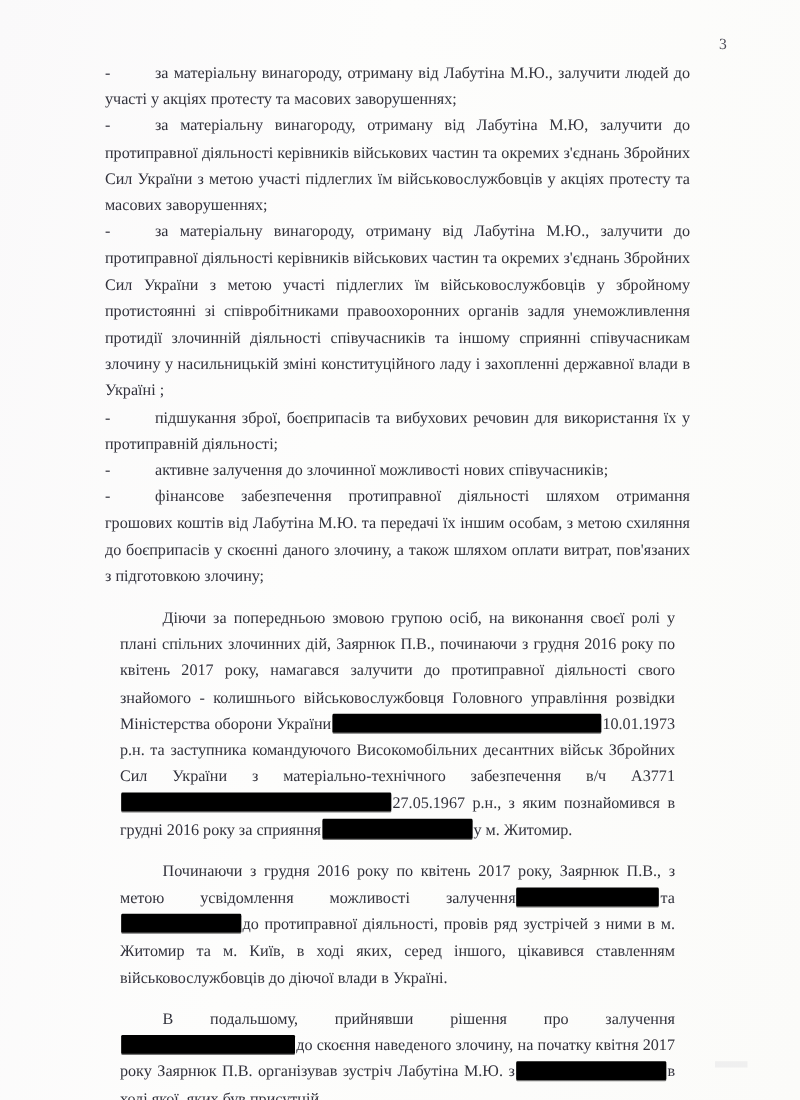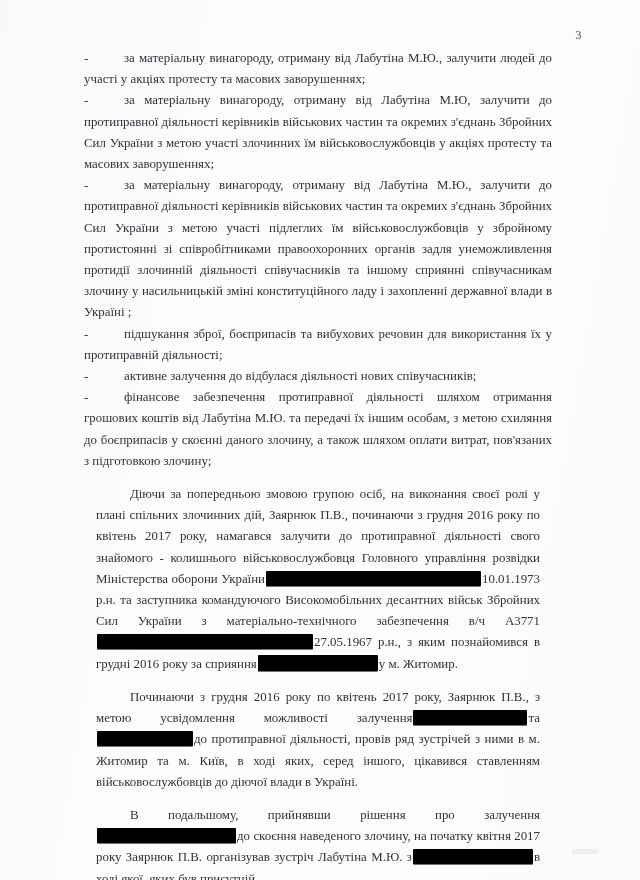--- a/index.html
+++ b/index.html
@@ -99,27 +99,27 @@
 <body>
 
 <div class="page">
 
   <div class="page-number">3</div>
 
   <div class="body-text">
 
     <p class="clause"><span class="dash">-</span><span>за матеріальну винагороду, отриману від Лабутіна М.Ю., залучити людей до участі у акціях протесту та масових заворушеннях;</span></p>
 
-    <p class="clause"><span class="dash">-</span><span>за матеріальну винагороду, отриману від Лабутіна М.Ю, залучити до протиправної діяльності керівників військових частин та окремих з'єднань Збройних Сил України з метою участі злочинних їм військовослужбовців у акціях протесту та масових заворушеннях;</span></p>
+    <p class="clause"><span class="dash">-</span><span>за матеріальну винагороду, отриману від Лабутіна М.Ю, залучити до протиправної діяльності керівників військових частин та окремих з'єднань Збройних Сил України з метою участі підлеглих їм військовослужбовців у акціях протесту та масових заворушеннях;</span></p>
 
     <p class="clause"><span class="dash">-</span><span>за матеріальну винагороду, отриману від Лабутіна М.Ю., залучити до протиправної діяльності керівників військових частин та окремих з'єднань Збройних Сил України з метою участі підлеглих їм військовослужбовців у збройному протистоянні зі співробітниками правоохоронних органів задля унеможливлення протидії злочинній діяльності співучасників та іншому сприянні співучасникам злочину у насильницькій зміні конституційного ладу і захопленні державної влади в Україні ;</span></p>
 
     <p class="clause"><span class="dash">-</span><span>підшукання зброї, боєприпасів та вибухових речовин для використання їх у протиправній діяльності;</span></p>
 
-    <p class="clause"><span class="dash">-</span><span>активне залучення до відбулася діяльності нових співучасників;</span></p>
+    <p class="clause"><span class="dash">-</span><span>активне залучення до злочинної можливості нових співучасників;</span></p>
 
     <p class="clause"><span class="dash">-</span><span>фінансове забезпечення протиправної діяльності шляхом отримання грошових коштів від Лабутіна М.Ю. та передачі їх іншим особам, з метою схиляння до боєприпасів у скоєнні даного злочину, а також шляхом оплати витрат, пов'язаних з підготовкою злочину;</span></p>
 
 
     <p class="para indent"><span>Діючи за попередньою змовою групою осіб,  на виконання своєї ролі у плані спільних злочинних дій, Заярнюк П.В., починаючи з грудня 2016 року по квітень 2017 року, намагався залучити до протиправної діяльності свого знайомого - колишнього військовослужбовця Головного управління розвідки Міністерства оборони України</span><span class="redact r-ministry"></span><span>10.01.1973 р.н. та заступника командуючого Високомобільних десантних військ Збройних Сил України з матеріально-технічного забезпечення в/ч А3771</span><span class="redact r-unit"></span><span>27.05.1967 р.н., з яким познайомився в грудні 2016 року за сприяння</span><span class="redact r-assist"></span><span>у м. Житомир.</span></p>
 
     <p class="para indent"><span>Починаючи з грудня 2016 року по квітень 2017 року, Заярнюк П.В., з метою усвідомлення можливості залучення</span><span class="redact r-pair-a"></span><span>та</span><span class="redact r-pair-b"></span><span>до протиправної діяльності, провів ряд зустрічей з ними в  м. Житомир та м. Київ, в ході яких, серед іншого, цікавився ставленням військовослужбовців до діючої влади в Україні.</span></p>
 
     <p class="para indent"><span>В подальшому, прийнявши рішення про залучення</span><span class="redact r-decision"></span><span>до скоєння наведеного злочину, на початку квітня 2017 року Заярнюк П.В. організував зустріч Лабутіна М.Ю. з</span><span class="redact r-meeting"></span><span>в ході якої,  яких був присутній.</span></p>
 

